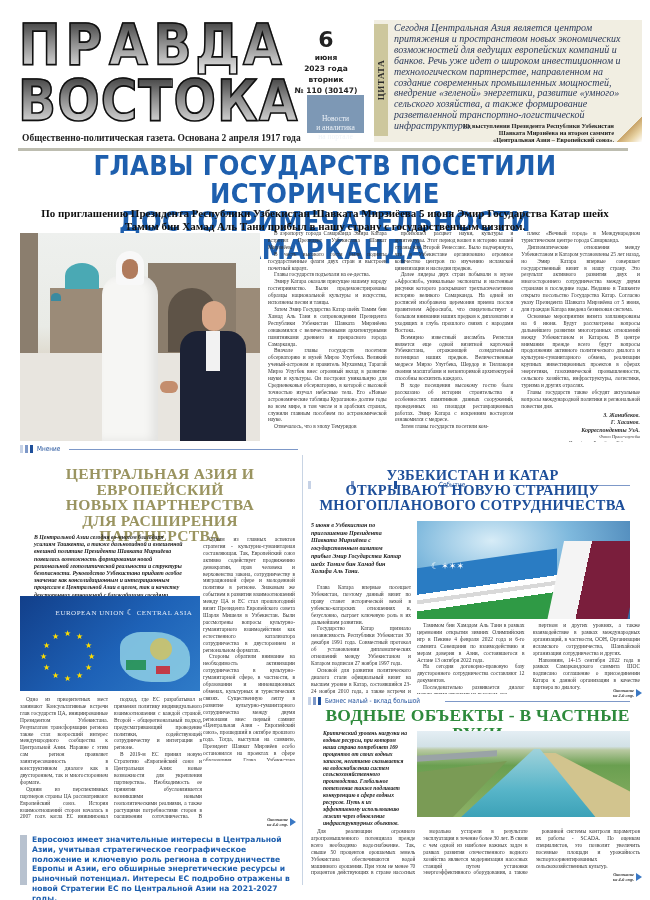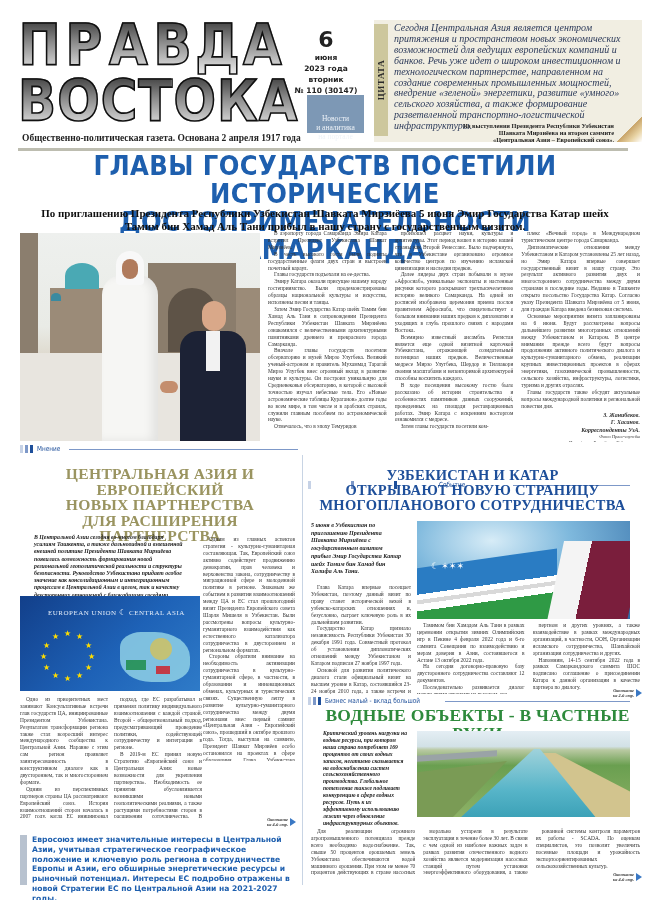--- a/index.html
+++ b/index.html
@@ -124,21 +124,21 @@
   }
   .op-lede {
     position: absolute; left: 34px; top: 534px; width: 152px;
     font-size: 5.8px; line-height: 7.2px; font-style: italic; font-weight: bold; color: #222;
   }
   .op-col3-top { position: absolute; left: 203px; top: 536px; width: 92px; height: 225px; }
   .eu-img {
     position: absolute; left: 20px; top: 596px; width: 180px; height: 95px; overflow: hidden;
     background: linear-gradient(135deg, #123f8a 0%, #1e62b7 55%, #2f7bc8 100%);
   }
-  .eu-img .cap { position: absolute; left: 0; top: 12px; width: 180px; text-align: left;
+  .eu-img .cap { position: absolute; left: 0; top: 12px; width: 180px; text-align: center;
     font-size: 7px; color: #e3ecf8; letter-spacing: 0.5px; white-space: nowrap; padding-left: 28px; }
   .eu-img .moon { color: #fff; font-size: 8px; }
   .eu-stars { position: absolute; left: 22px; top: 34px; width: 52px; height: 52px; }
   .eu-stars span { position: absolute; color: #ffde00; font-size: 8px; line-height: 8px; }
   .eu-map { position: absolute; left: 100px; top: 36px; width: 70px; height: 50px;
     background: #8fd0e6; border-radius: 30% 50% 35% 45%; opacity: .85; }
   .eu-map .kz { position: absolute; left: 30px; top: 6px; width: 22px; height: 22px; border-radius: 50%;
     background: #f2d14a; opacity: .8; }
   .eu-map .uz { position: absolute; left: 6px; top: 28px; width: 20px; height: 10px; background: #2f9d52; }
   .eu-map .tj { position: absolute; left: 36px; top: 34px; width: 14px; height: 8px; background: #d33; }

